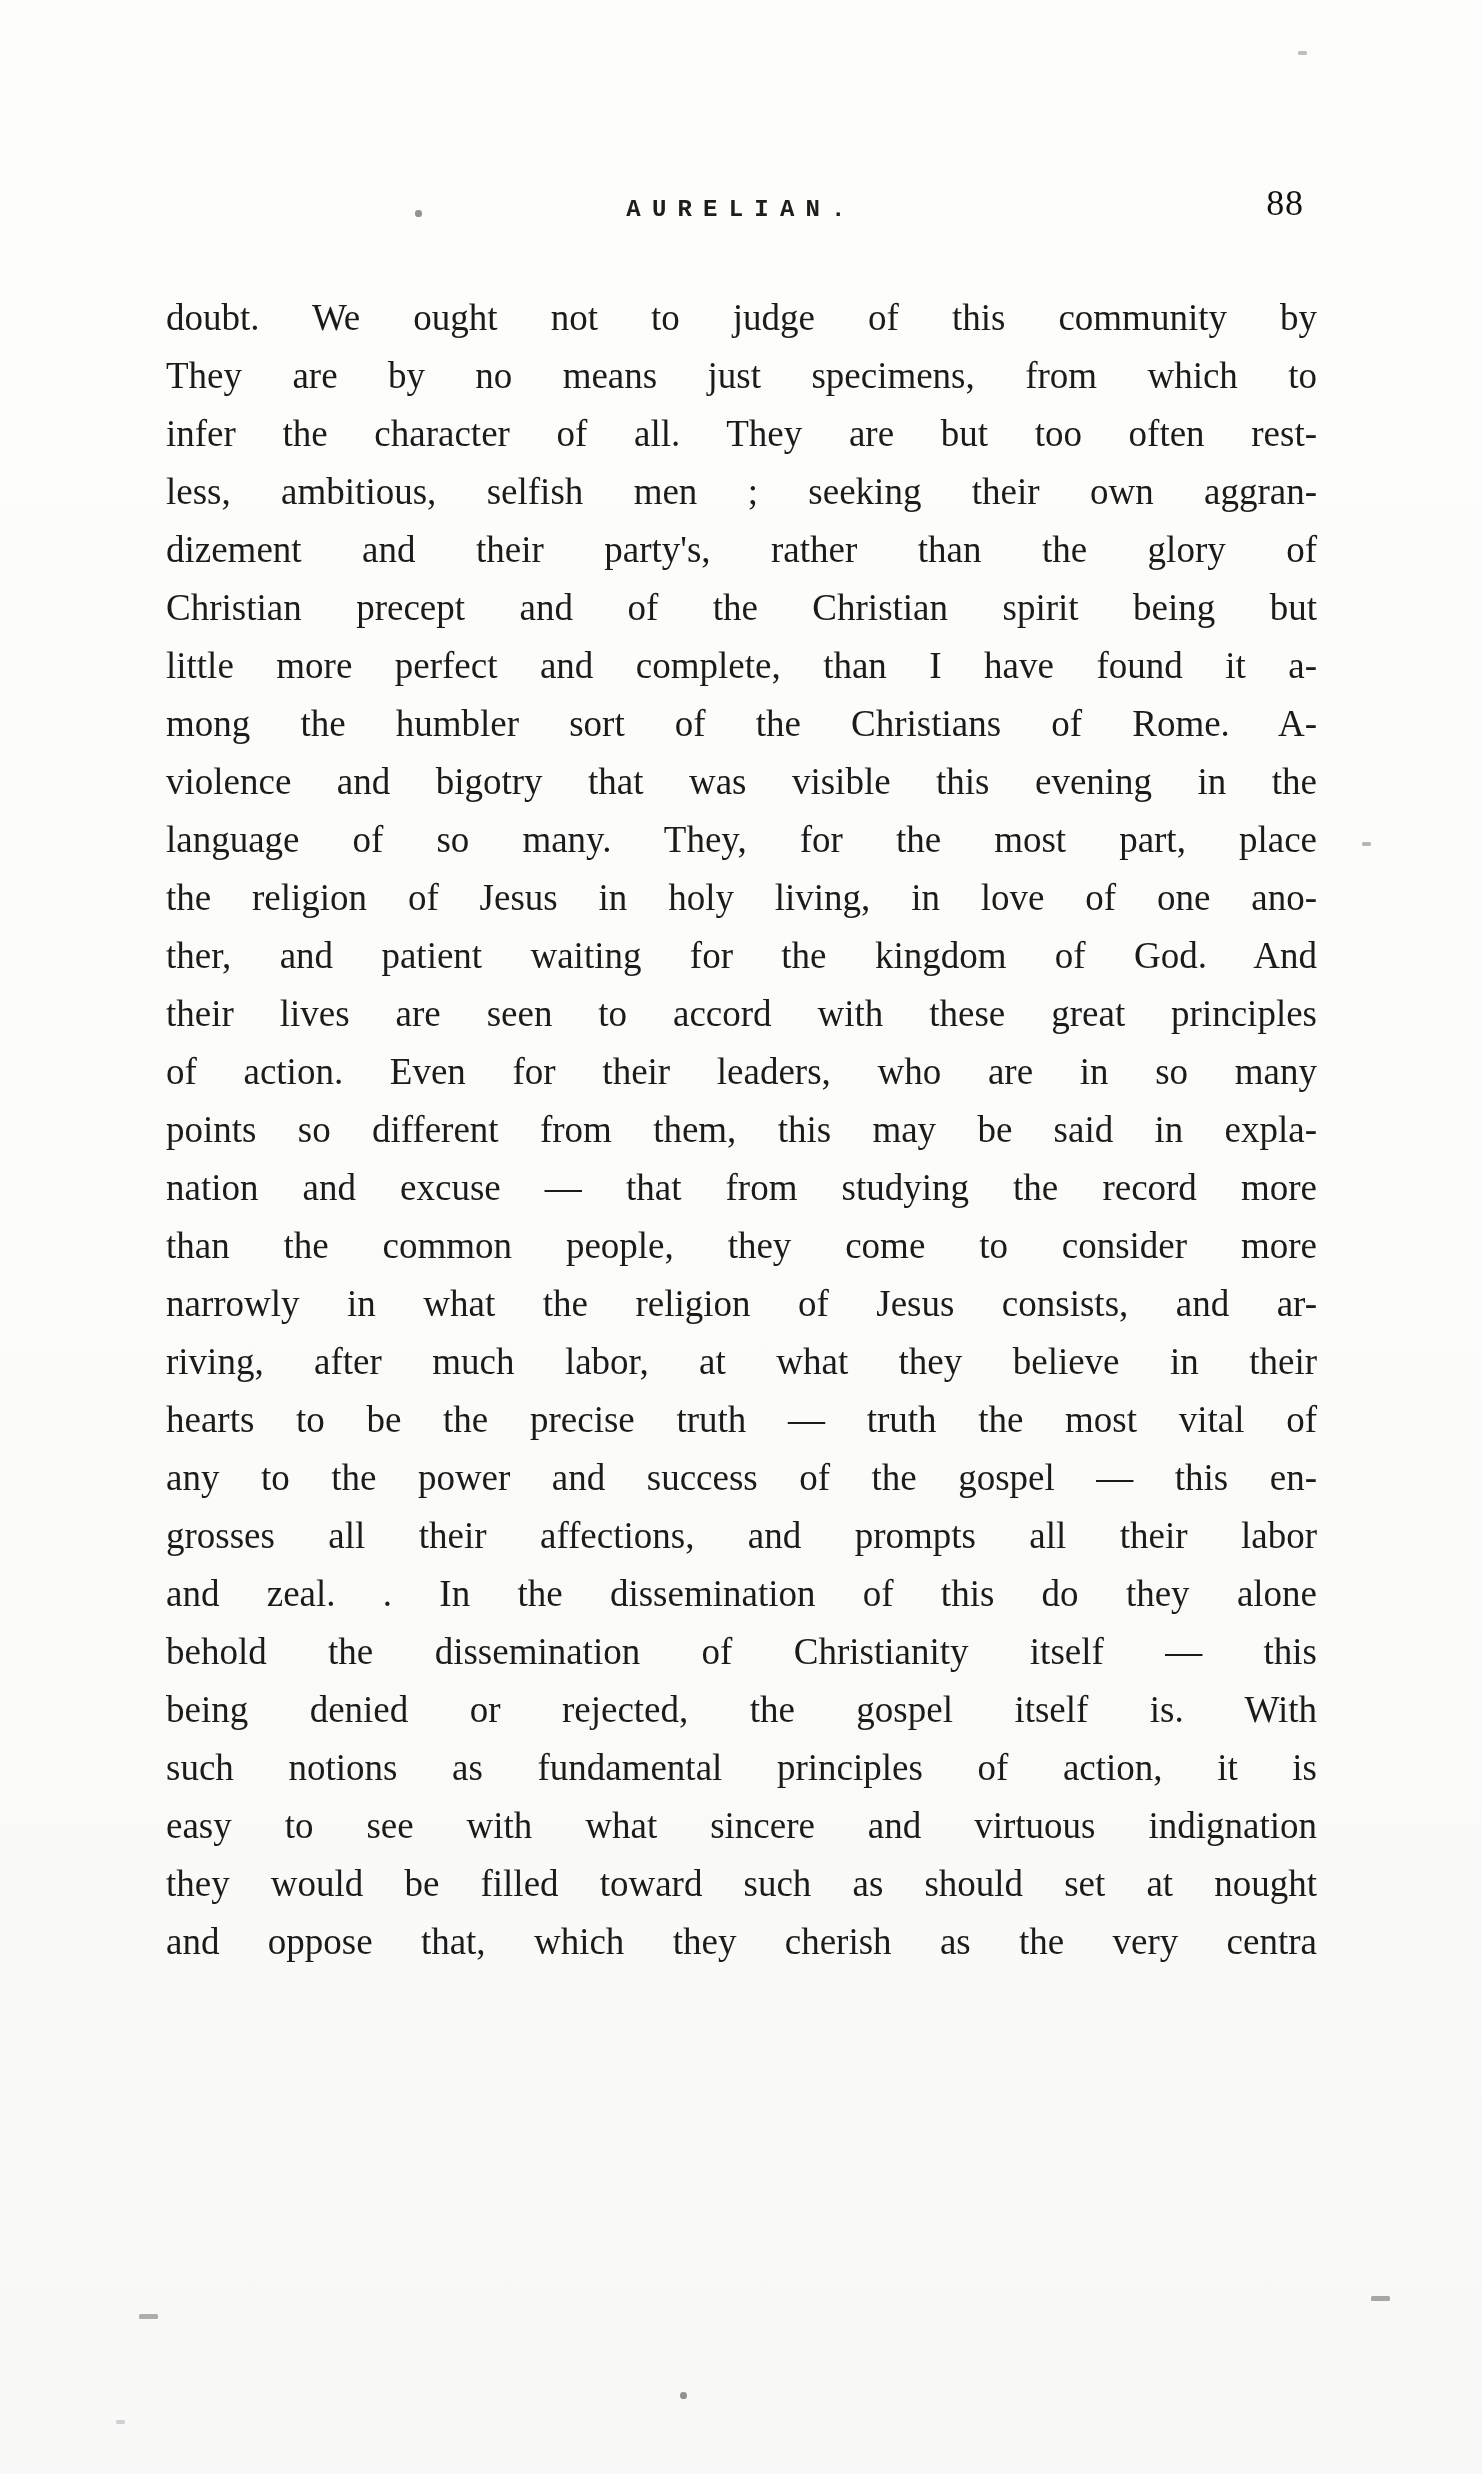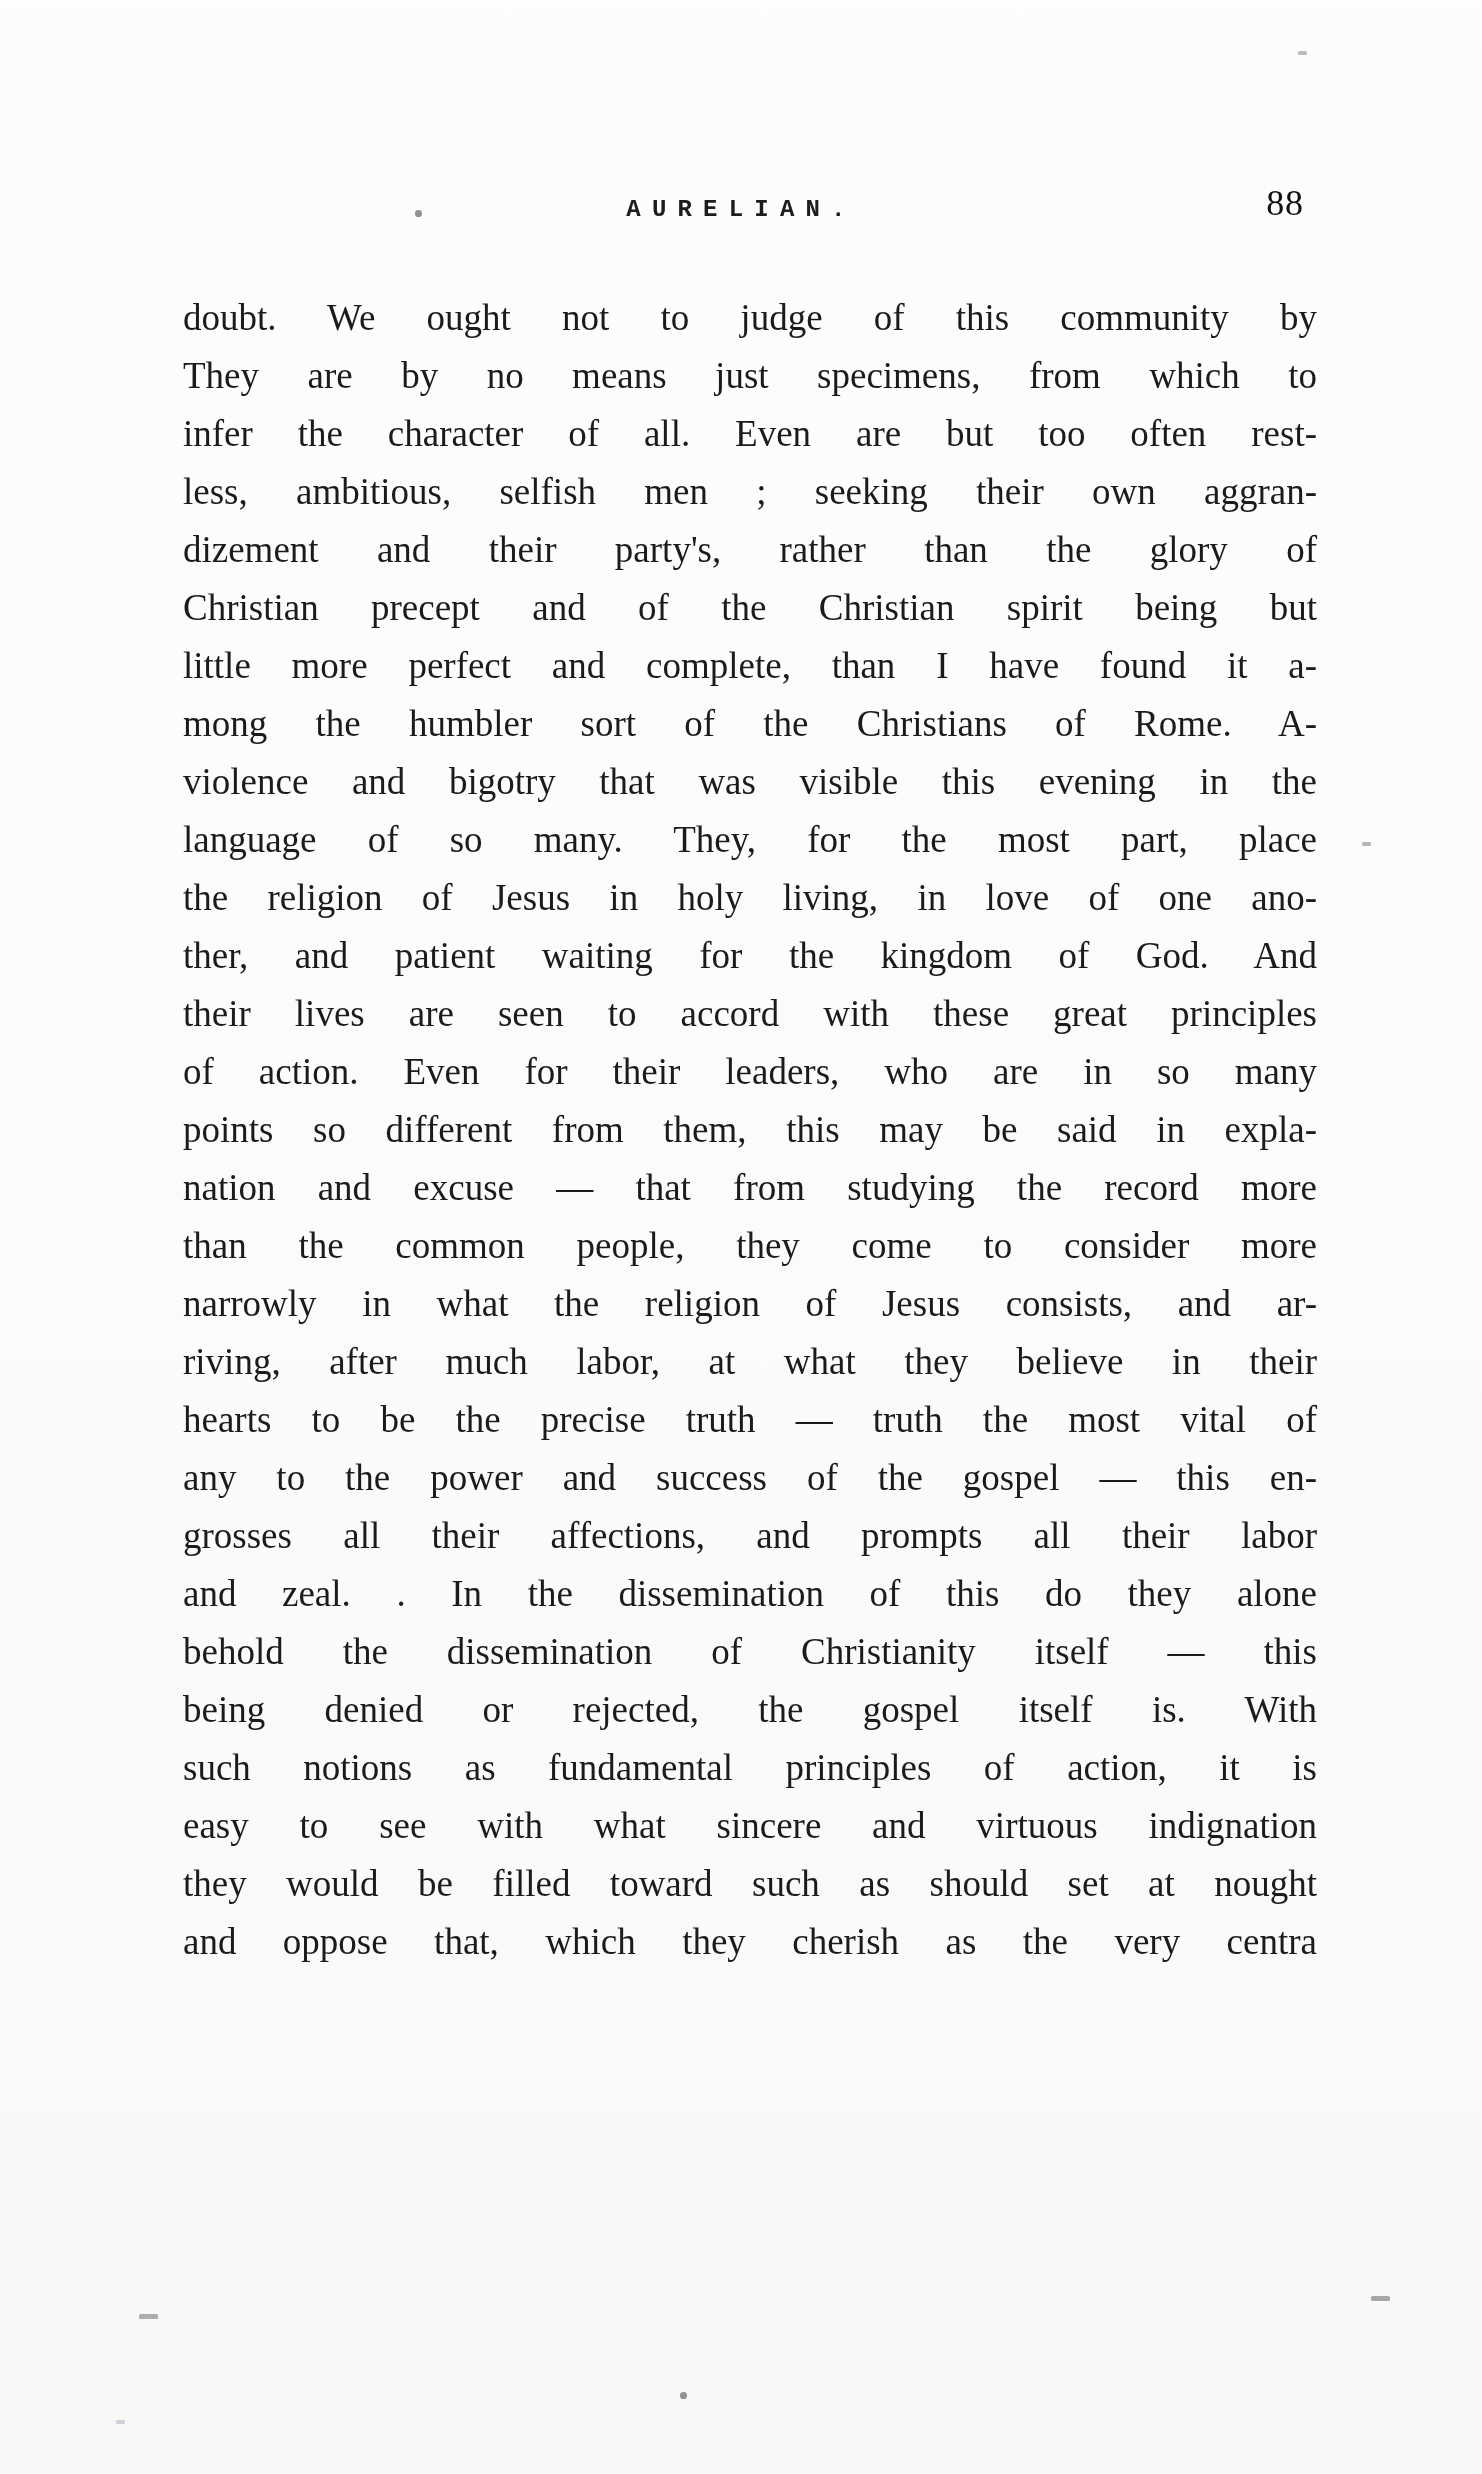--- a/index.html
+++ b/index.html
@@ -55,21 +55,20 @@
     width: 1151px;
   }
   .line {
     font-size: 37px;
     line-height: 58px;
     color: #1b1b1b;
     text-align: justify;
     text-align-last: justify;
     white-space: normal;
     word-spacing: 1.5px;
-    margin-left: 17px;
   }
   
   .artifact {
     position: absolute;
     background: #6f6f6f;
     border-radius: 1.5px;
     opacity: 0.75;
   }
   .a-dot { width: 6.7px; height: 6.7px; border-radius: 50%; }
   .a-dash { width: 19.4px; height: 4.5px; }
@@ -88,21 +87,21 @@
 <div class="page">
 
   <div class="header">
     <div class="running-title">AURELIAN.</div>
     <div class="page-number">88</div>
   </div>
 
   <div class="text-block">
       <div class="line">doubt.  We ought not to judge of this community by</div>
       <div class="line">They are by no means just specimens, from which to</div>
-      <div class="line">infer the character of all.  Even are but too often rest-</div>
+      <div class="line">infer the character of all.  They are but too often rest-</div>
       <div class="line">less, ambitious, selfish men ; seeking their own aggran-</div>
       <div class="line">dizement and their party's, rather than the glory of</div>
       <div class="line">Christian precept and of the Christian spirit being but</div>
       <div class="line">little more perfect and complete, than I have found it a-</div>
       <div class="line">mong the humbler sort of the Christians of Rome.  A-</div>
       <div class="line">violence and bigotry that was visible this evening in the</div>
       <div class="line">language of so many.  They, for the most part, place</div>
       <div class="line">the religion of Jesus in holy living, in love of one ano-</div>
       <div class="line">ther, and patient waiting for the kingdom of God.  And</div>
       <div class="line">their lives are seen to accord with these great principles</div>

